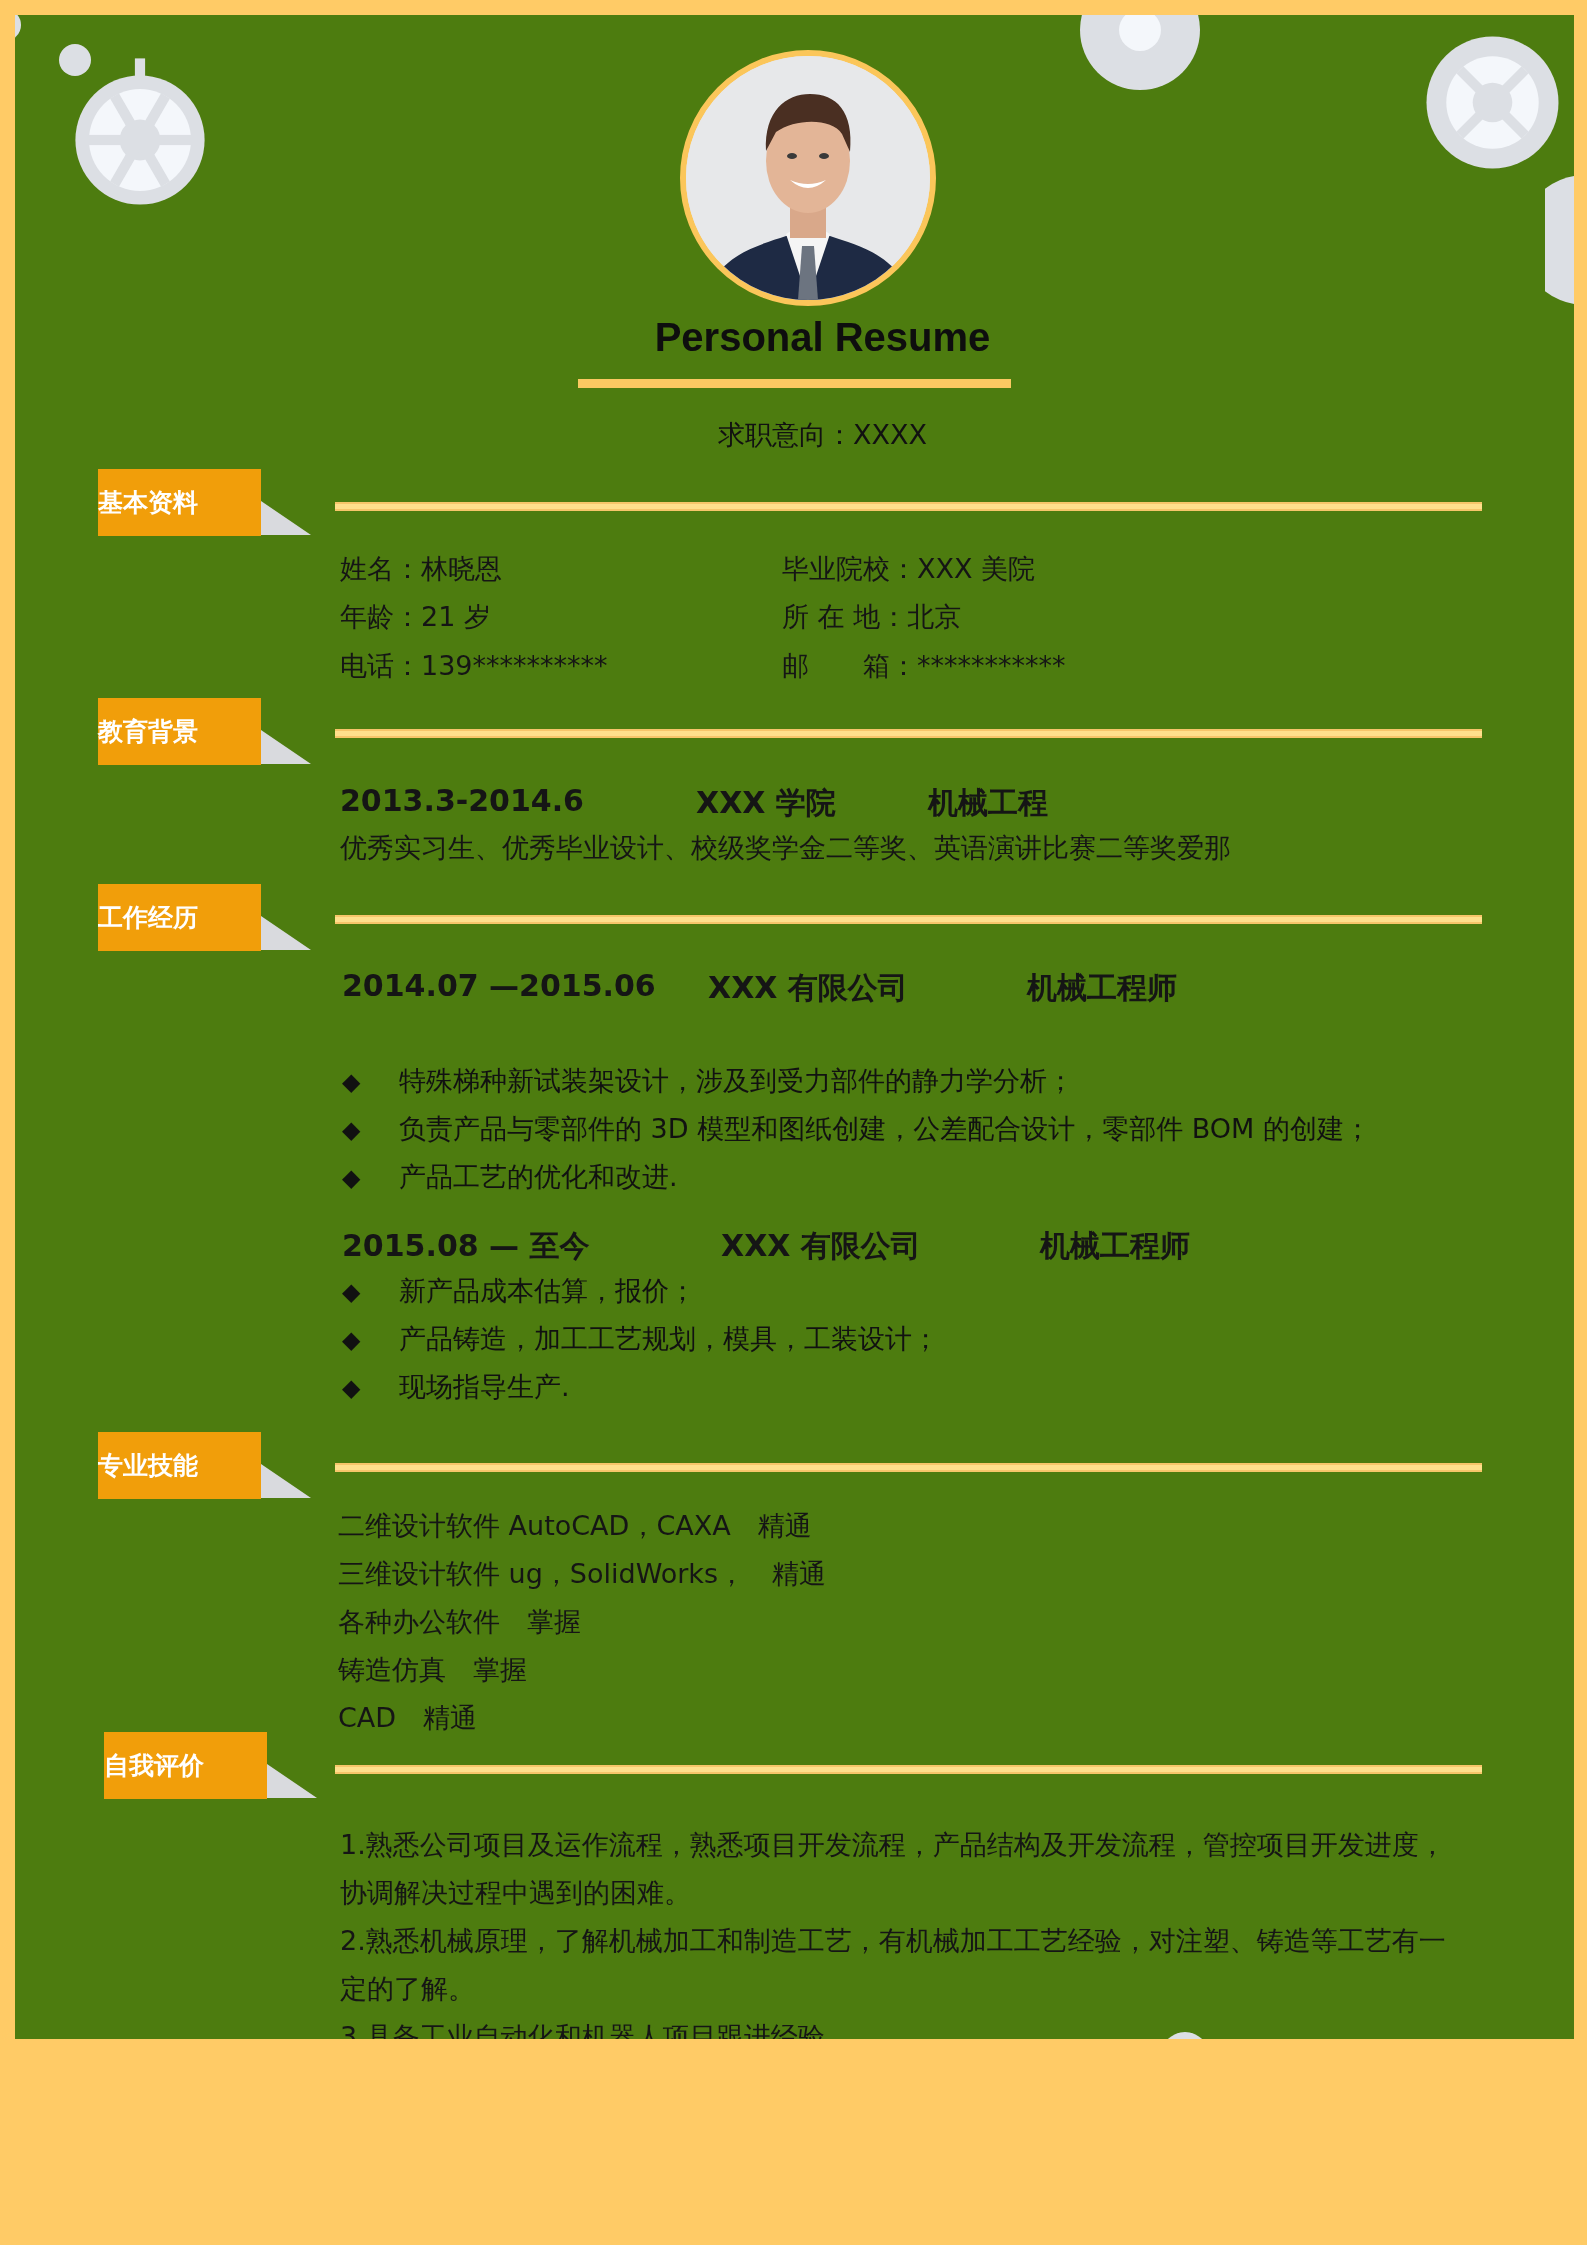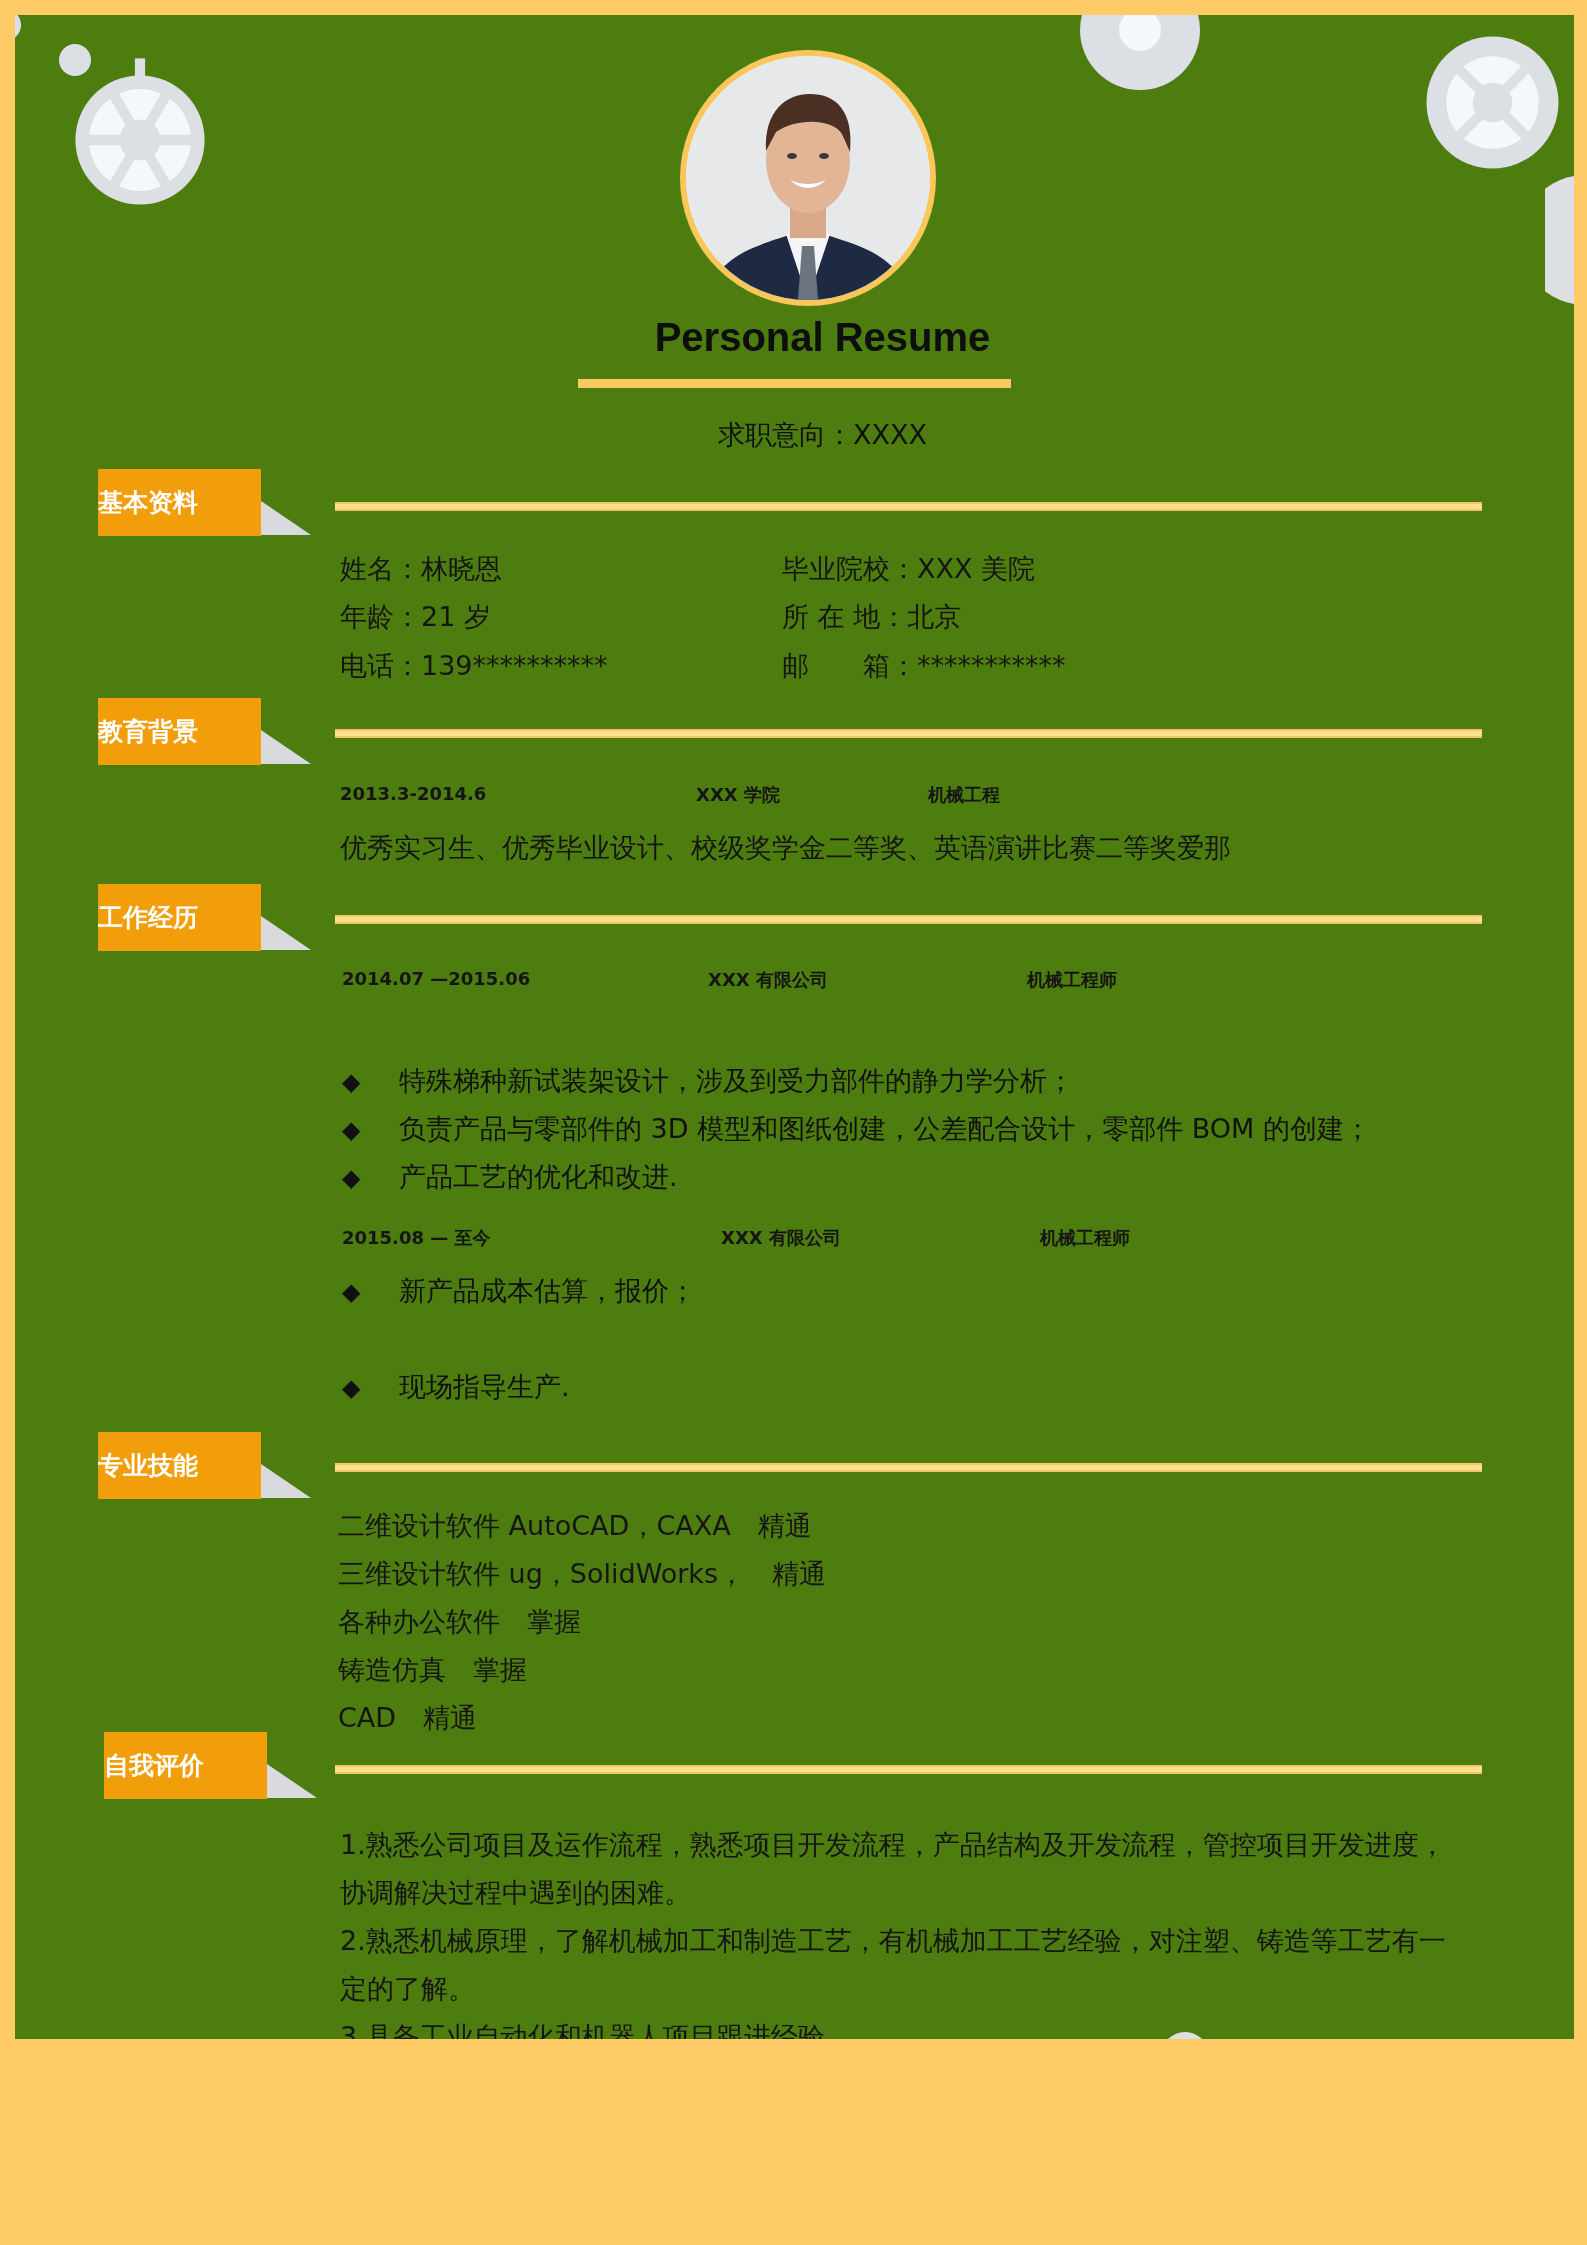--- a/index.html
+++ b/index.html
@@ -74,21 +74,21 @@
     }
     .divider {
       position: absolute;
       left: 320px; width: 1147px; height: 9px;
       background: #FFE08C;
       border-top: 2px solid #F7C66A;
       border-bottom: 2px solid #F7C66A;
     }
 
     .txt { position: absolute; font-size: 27px; color: #151515; white-space: nowrap; }
-    .bold { font-weight: bold; font-size: 18px; }
+    .bold { font-weight: bold; font-size: 30px; }
     .bullet-row { position: absolute; left: 327px; font-size: 27px; white-space: nowrap; }
     .bullet-row .dia { display: inline-block; width: 57px; font-size: 24px; }
     .para { position: absolute; left: 325px; width: 1130px; font-size: 27px; line-height: 48px; color: #151515; }
   </style>
 </head>
 <body>
 
 <div class="page">
 
   <svg class="gear" style="left:40px;top:40px;width:170px;height:170px" viewBox="-50 -50 100 100">
@@ -201,20 +201,21 @@
   <div class="txt bold" style="left:693px;top:953px">XXX 有限公司</div>
   <div class="txt bold" style="left:1012px;top:953px">机械工程师</div>
   <div class="bullet-row" style="top:1048px"><span class="dia">◆</span><span>特殊梯种新试装架设计，涉及到受力部件的静力学分析；</span></div>
   <div class="bullet-row" style="top:1096px"><span class="dia">◆</span><span>负责产品与零部件的 3D 模型和图纸创建，公差配合设计，零部件 BOM 的创建；</span></div>
   <div class="bullet-row" style="top:1144px"><span class="dia">◆</span><span>产品工艺的优化和改进.</span></div>
 
   <div class="txt bold" style="left:327px;top:1211px">2015.08  —  至今</div>
   <div class="txt bold" style="left:706px;top:1211px">XXX 有限公司</div>
   <div class="txt bold" style="left:1025px;top:1211px">机械工程师</div>
   <div class="bullet-row" style="top:1258px"><span class="dia">◆</span><span>新产品成本估算，报价；</span></div>
+  <div class="bullet-row" style="top:1306px"><span class="dia">◆</span><span>产品铸造，加工工艺规划，模具，工装设计；</span></div>
   <div class="bullet-row" style="top:1354px"><span class="dia">◆</span><span>现场指导生产.</span></div>
 
   <div class="sec-label" style="left:83px;top:1417px">专业技能</div>
   <div class="sec-shadow" style="left:246px;top:1449px"></div>
   <div class="divider" style="top:1448px"></div>
 
   <div class="txt" style="left:323px;top:1541px">三维设计软件 ug，SolidWorks，　精通</div>
   <div class="txt" style="left:323px;top:1493px">二维设计软件 AutoCAD，CAXA　精通</div>
   <div class="txt" style="left:323px;top:1589px">各种办公软件　掌握</div>
   <div class="txt" style="left:323px;top:1637px">铸造仿真　掌握</div>

